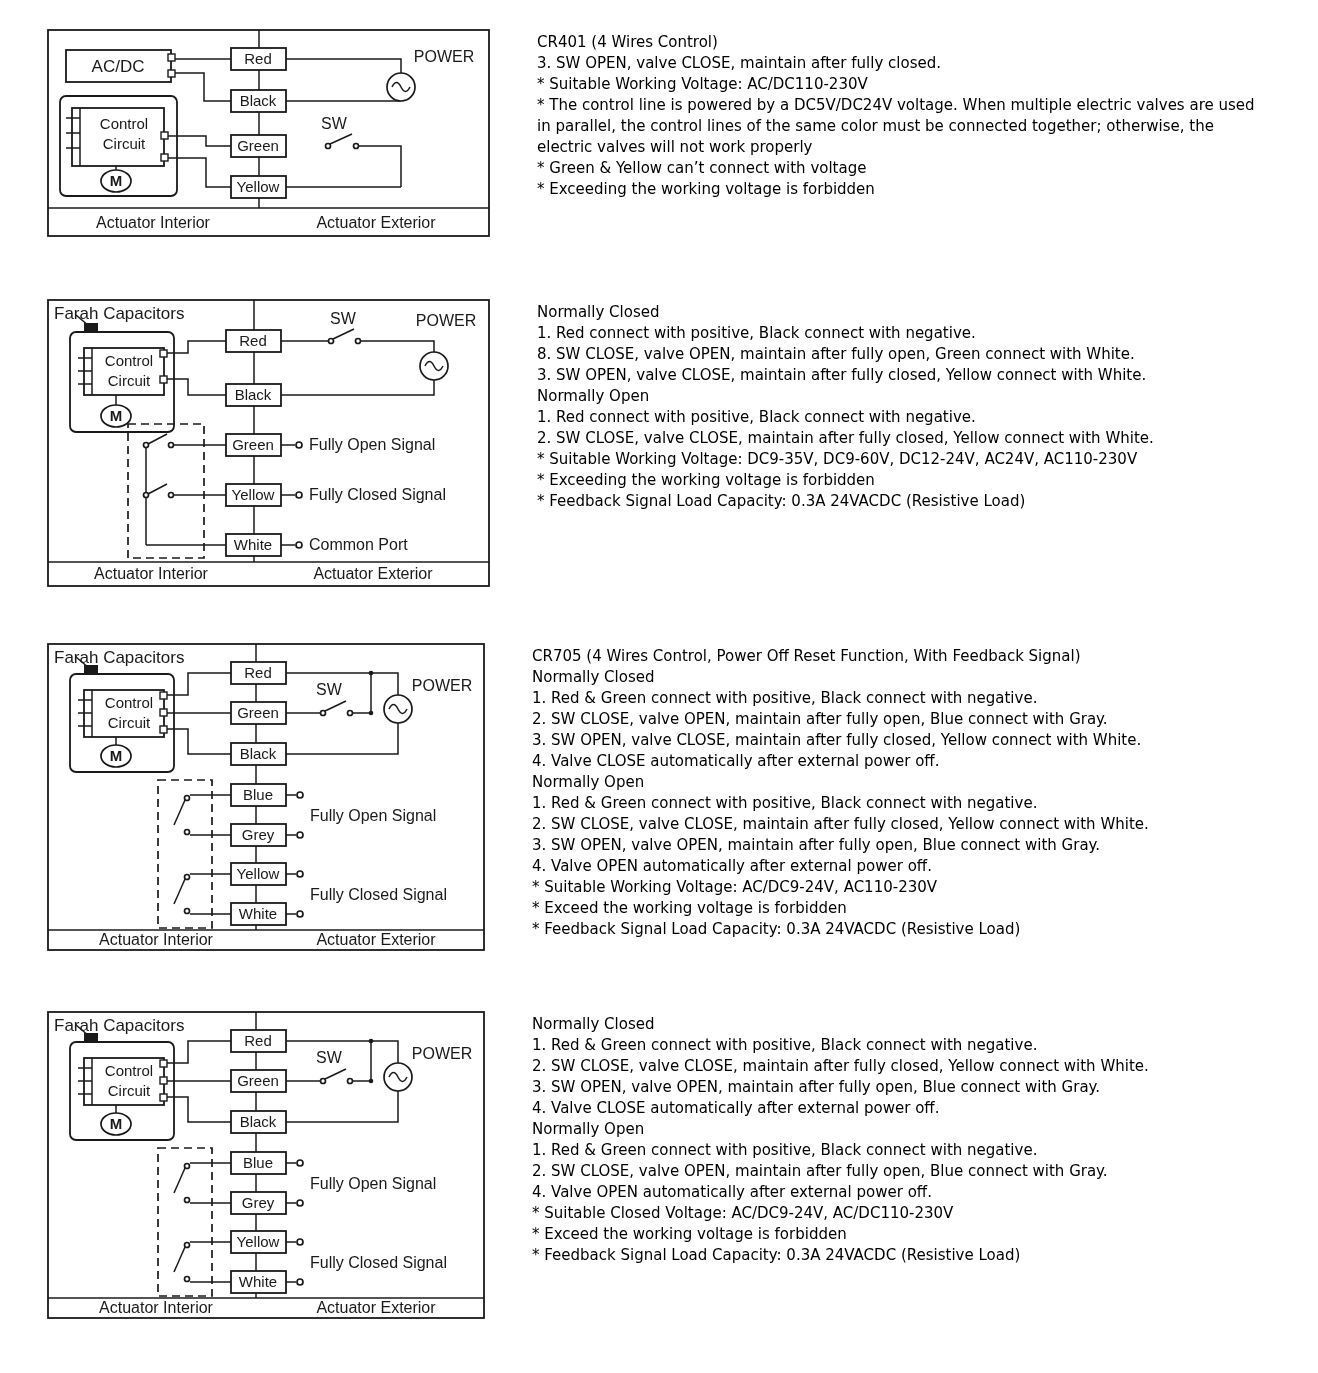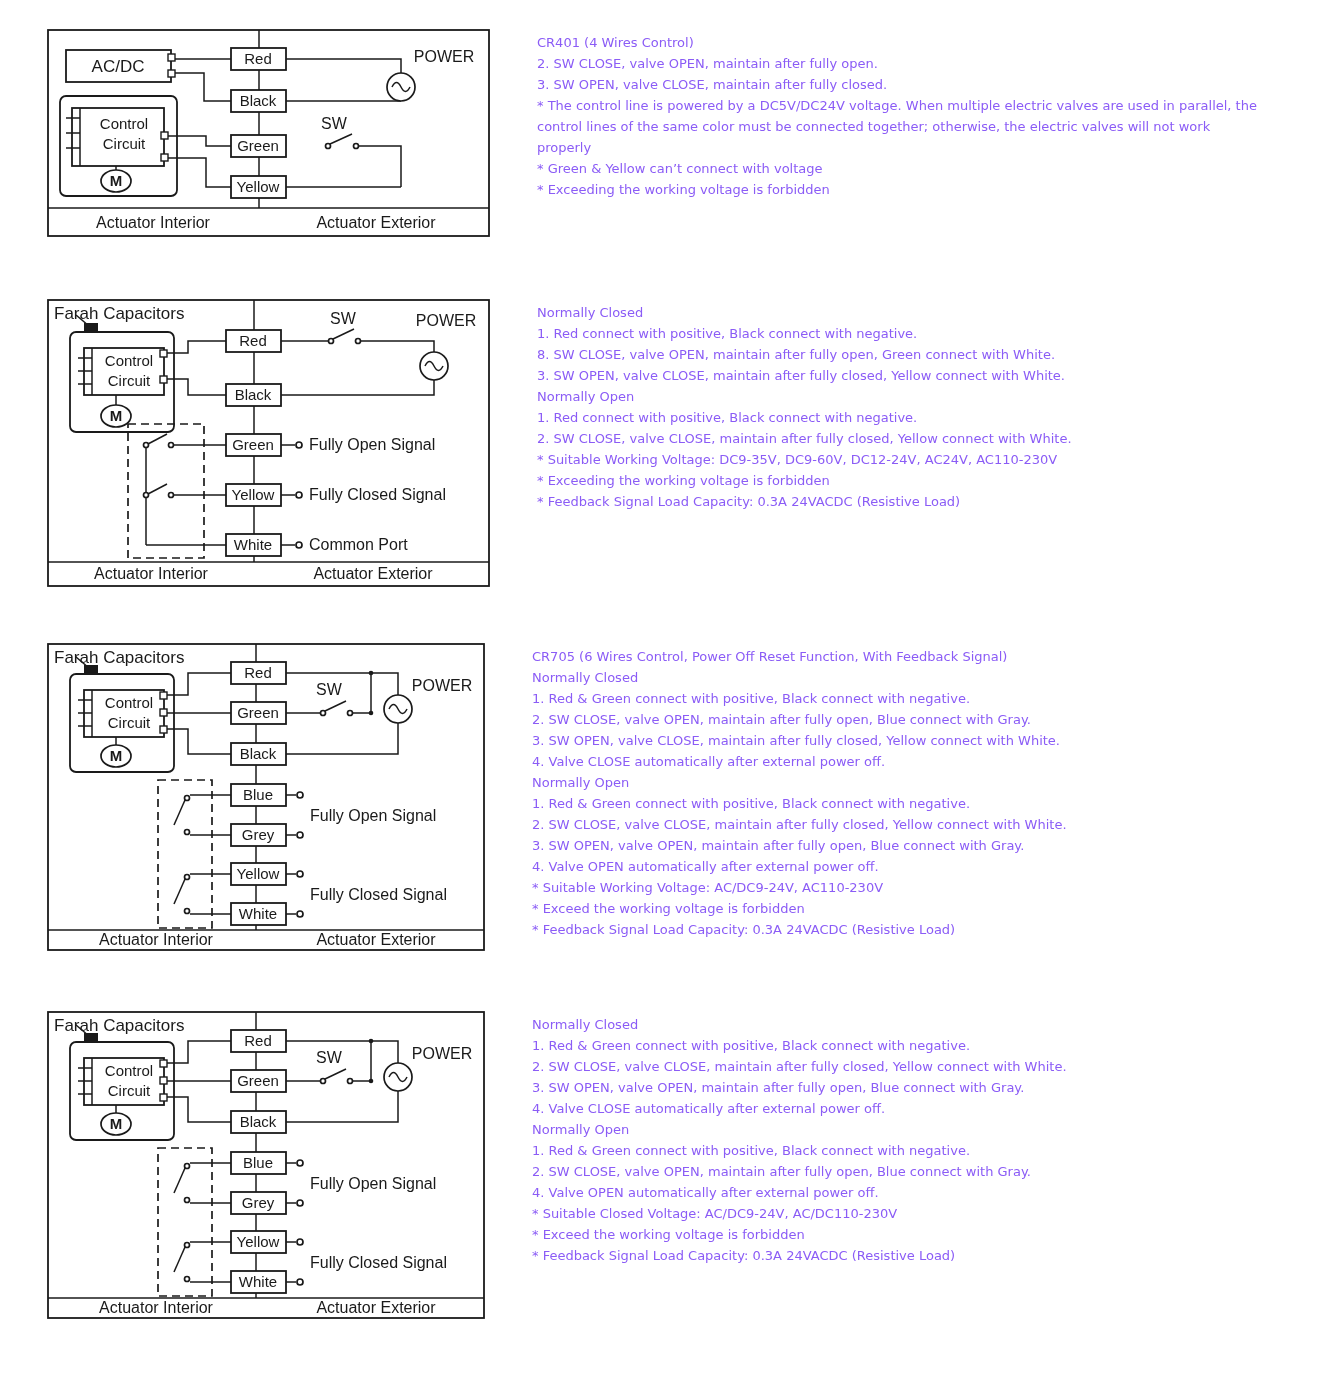--- a/index.html
+++ b/index.html
@@ -10,21 +10,21 @@
     color:#1a1a1a;
     font-family:"DejaVu Sans", sans-serif;
   }
   .row { display:flex; align-items:flex-start; padding-left:46px; }
   .s1 { margin-top:28px; }
   .s2 { margin-top:60px; }
   .s3 { margin-top:54px; }
   .s4 { margin-top:58px; }
   .text-col {
     margin-left:46px; width:720px; padding-top:4px;
-    font-size:13px; line-height:21px; color:#8b5cf6;
+    font-size:15px; line-height:21px; color:#000000;
   }
   .tline { white-space:normal; }
   svg { flex:none; display:block; }
   svg line, svg polyline, svg path { stroke:#1a1a1a; stroke-width:1.5; fill:none; }
   svg rect { stroke:#1a1a1a; stroke-width:1.8; fill:#ffffff; }
   svg rect.frame { fill:none; }
   svg rect.term { stroke-width:1.4; fill:#ffffff; }
   svg rect.cap { fill:#1a1a1a; stroke:none; }
   svg rect.dashed { fill:none; stroke-width:1.7; stroke-dasharray:8 5; }
   svg circle, svg ellipse { stroke:#1a1a1a; stroke-width:1.7; fill:#ffffff; }
@@ -104,22 +104,22 @@
         <text x="212" y="164" class="t15 mid">Yellow</text>
       </g>
 
       <text x="107" y="200" class="t16 mid">Actuator Interior</text>
       <text x="330" y="200" class="t16 mid">Actuator Exterior</text>
     </svg>
 
     <div class="text-col">
       <div class="tline">CR401 (4 Wires Control)</div>
       <div>
-          <div class="tline">2. SW CLOSE, valve OPEN, maintain after fully open.</div>
           <div class="tline">3. SW OPEN, valve CLOSE, maintain after fully closed.</div>
+          <div class="tline">* Suitable Working Voltage: AC/DC110-230V</div>
           <div class="tline">* The control line is powered by a DC5V/DC24V voltage. When multiple electric valves are used in parallel, the control lines of the same color must be connected together; otherwise, the electric valves will not work properly</div>
           <div class="tline">* Green &amp; Yellow can’t connect with voltage</div>
           <div class="tline">* Exceeding the working voltage is forbidden</div>
         </div>
     </div>
   </section>
 
   <section class="row s2">
     <svg width="445" height="290" viewBox="0 0 445 290">
       <rect class="frame" x="2" y="2" width="441" height="286"></rect>
@@ -331,21 +331,21 @@
           <circle cx="254" cy="272" r="3"></circle>
       </g>
       <text x="264" y="179" class="t16">Fully Open Signal</text>
       <text x="264" y="258" class="t16">Fully Closed Signal</text>
 
       <text x="110" y="303" class="t16 mid">Actuator Interior</text>
       <text x="330" y="303" class="t16 mid">Actuator Exterior</text>
     </svg>
 
     <div class="text-col">
-      <div class="tline">CR705 (6 Wires Control, Power Off Reset Function, With Feedback Signal)</div>
+      <div class="tline">CR705 (4 Wires Control, Power Off Reset Function, With Feedback Signal)</div>
       <div>
           <div class="tline">Normally Closed</div>
           <div class="tline">1. Red &amp; Green connect with positive, Black connect with negative.</div>
           <div class="tline">2. SW CLOSE, valve OPEN, maintain after fully open, Blue connect with Gray.</div>
           <div class="tline">3. SW OPEN, valve CLOSE, maintain after fully closed, Yellow connect with White.</div>
           <div class="tline">4. Valve CLOSE automatically after external power off.</div>
           <div class="tline">Normally Open</div>
           <div class="tline">1. Red &amp; Green connect with positive, Black connect with negative.</div>
           <div class="tline">2. SW CLOSE, valve CLOSE, maintain after fully closed, Yellow connect with White.</div>
           <div class="tline">3. SW OPEN, valve OPEN, maintain after fully open, Blue connect with Gray.</div>

